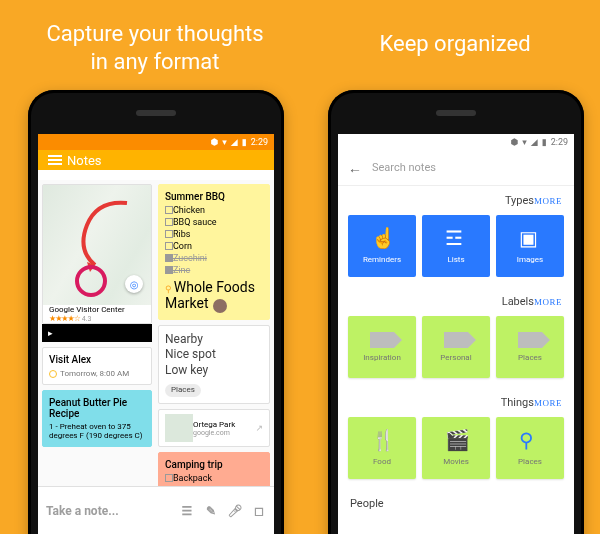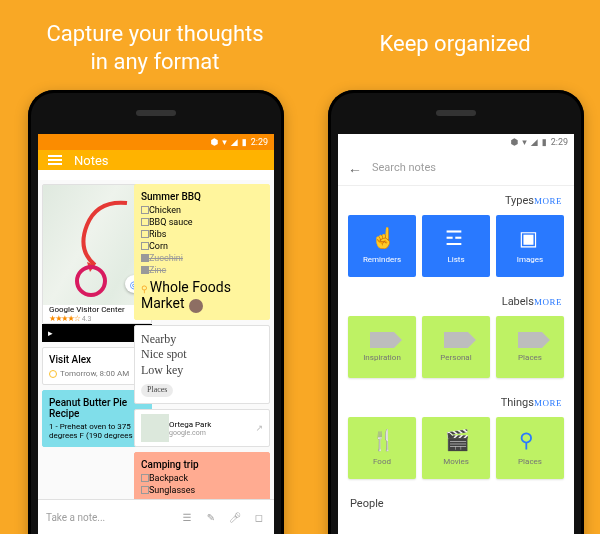--- a/index.html
+++ b/index.html
@@ -45,28 +45,28 @@
   .statusbar {
     height: 16px; display: flex; justify-content: flex-end; align-items: center;
     gap: 4px; padding: 0 6px; color: #fff; font-size: 9px;
   }
   .statusbar.yellow { background: #FB8C00; }
   .statusbar.white { background: #fff; color: #757575; }
 
   
   .toolbar-yellow {
     height: 20px; background: #FFB300; display: flex; align-items: center;
-    padding: 0 10px; gap: 12px; color: #fff;
+    padding: 0 10px; gap: 5px; color: #fff;
   }
   .hamburger { width: 14px; height: 10px; display:flex; flex-direction:column; justify-content:space-between; }
   .hamburger span { height:2px; background:#fff; }
   .notes-grid { position:absolute; top:46px; left:0; right:0; bottom:30px; background:#fafafa; overflow:hidden; }
   .col { position:absolute; top:4px; bottom:0; }
   .col.l { left:4px; width:110px; }
-  .col.r { right:4px; width:136px;margin-left:28px; }
+  .col.r { right:4px; width:112px;margin-left:28px; }
 
   .card { background:#fff; border:1px solid #e0e0e0; border-radius:2px; margin-bottom:5px; padding:6px; font-size:9px; }
   .card.yellow { background:#FFF59D; border-color:#FFF59D; }
   .card.teal { background:#80DEEA; border-color:#80DEEA; }
   .card.salmon { background:#FFAB91; border-color:#FFAB91; }
   .card h4 { font-size:10px; font-weight:500; margin-bottom:3px; }
   .chk { display:flex; align-items:center; margin:2px 0; }
   .box { width:8px; height:8px; border:1px solid #999; flex-shrink:0; }
   .box.done { background:#999; }
   .strike { text-decoration:line-through; color:#999; }
@@ -76,27 +76,27 @@
   .mapcard { height:140px; background:#e8eee8; position:relative; overflow:hidden; }
   .mapcard::before { content:""; position:absolute; inset:0;
     background: linear-gradient(120deg,#dfe9df 0,#eef3ec 40%,#e2ece2 70%,#f0f4ee 100%); }
   .route { position:absolute; left:14px; top:10px; width:80px; height:110px; }
   .mapfooter { position:absolute; left:0; right:0; bottom:0; background:#fff; padding:0 6px; font-size:8px; }
   .stars { color:#FB8C00; font-size:8px; letter-spacing:-1px; }
 
   .visitcard h4+div { color:#777; font-size:8px; margin-top:4px; display:flex; align-items:center; gap:3px;}
   .clock { width:8px;height:8px;border:1px solid #FBC02D;border-radius:50%; }
 
-  .nearby { line-height:1.3; font-size:12px; font-weight:400; color:#444;font-family:Liberation Serif, serif; }
+  .nearby { line-height:1.3; font-size:12px; font-weight:400; color:#444; }
   .nearby .pill { margin-top:6px; }
 
   .bottombar {
-    position:absolute; left:0; right:0; bottom:0; height:35px; background:#fff;
+    position:absolute; left:0; right:0; bottom:0; height:48px; background:#fff;
     border-top:1px solid #e0e0e0; display:flex; align-items:center; padding:0 8px; gap:10px;
-    color:#9e9e9e; font-size:10px;
+    color:#9e9e9e; font-size:12px;font-weight:bold;
   }
   .bottombar .spacer { flex:1; }
   .ic { width:14px; height:14px; display:flex; align-items:center; justify-content:center; color:#9e9e9e; }
 
   
   .search-row {
     height:36px; display:flex; align-items:center; gap:10px; padding:0 10px;
     border-bottom:1px solid #eee; color:#9e9e9e; font-size:11px;
   }
   .back-arrow { font-size:14px; color:#616161; }

